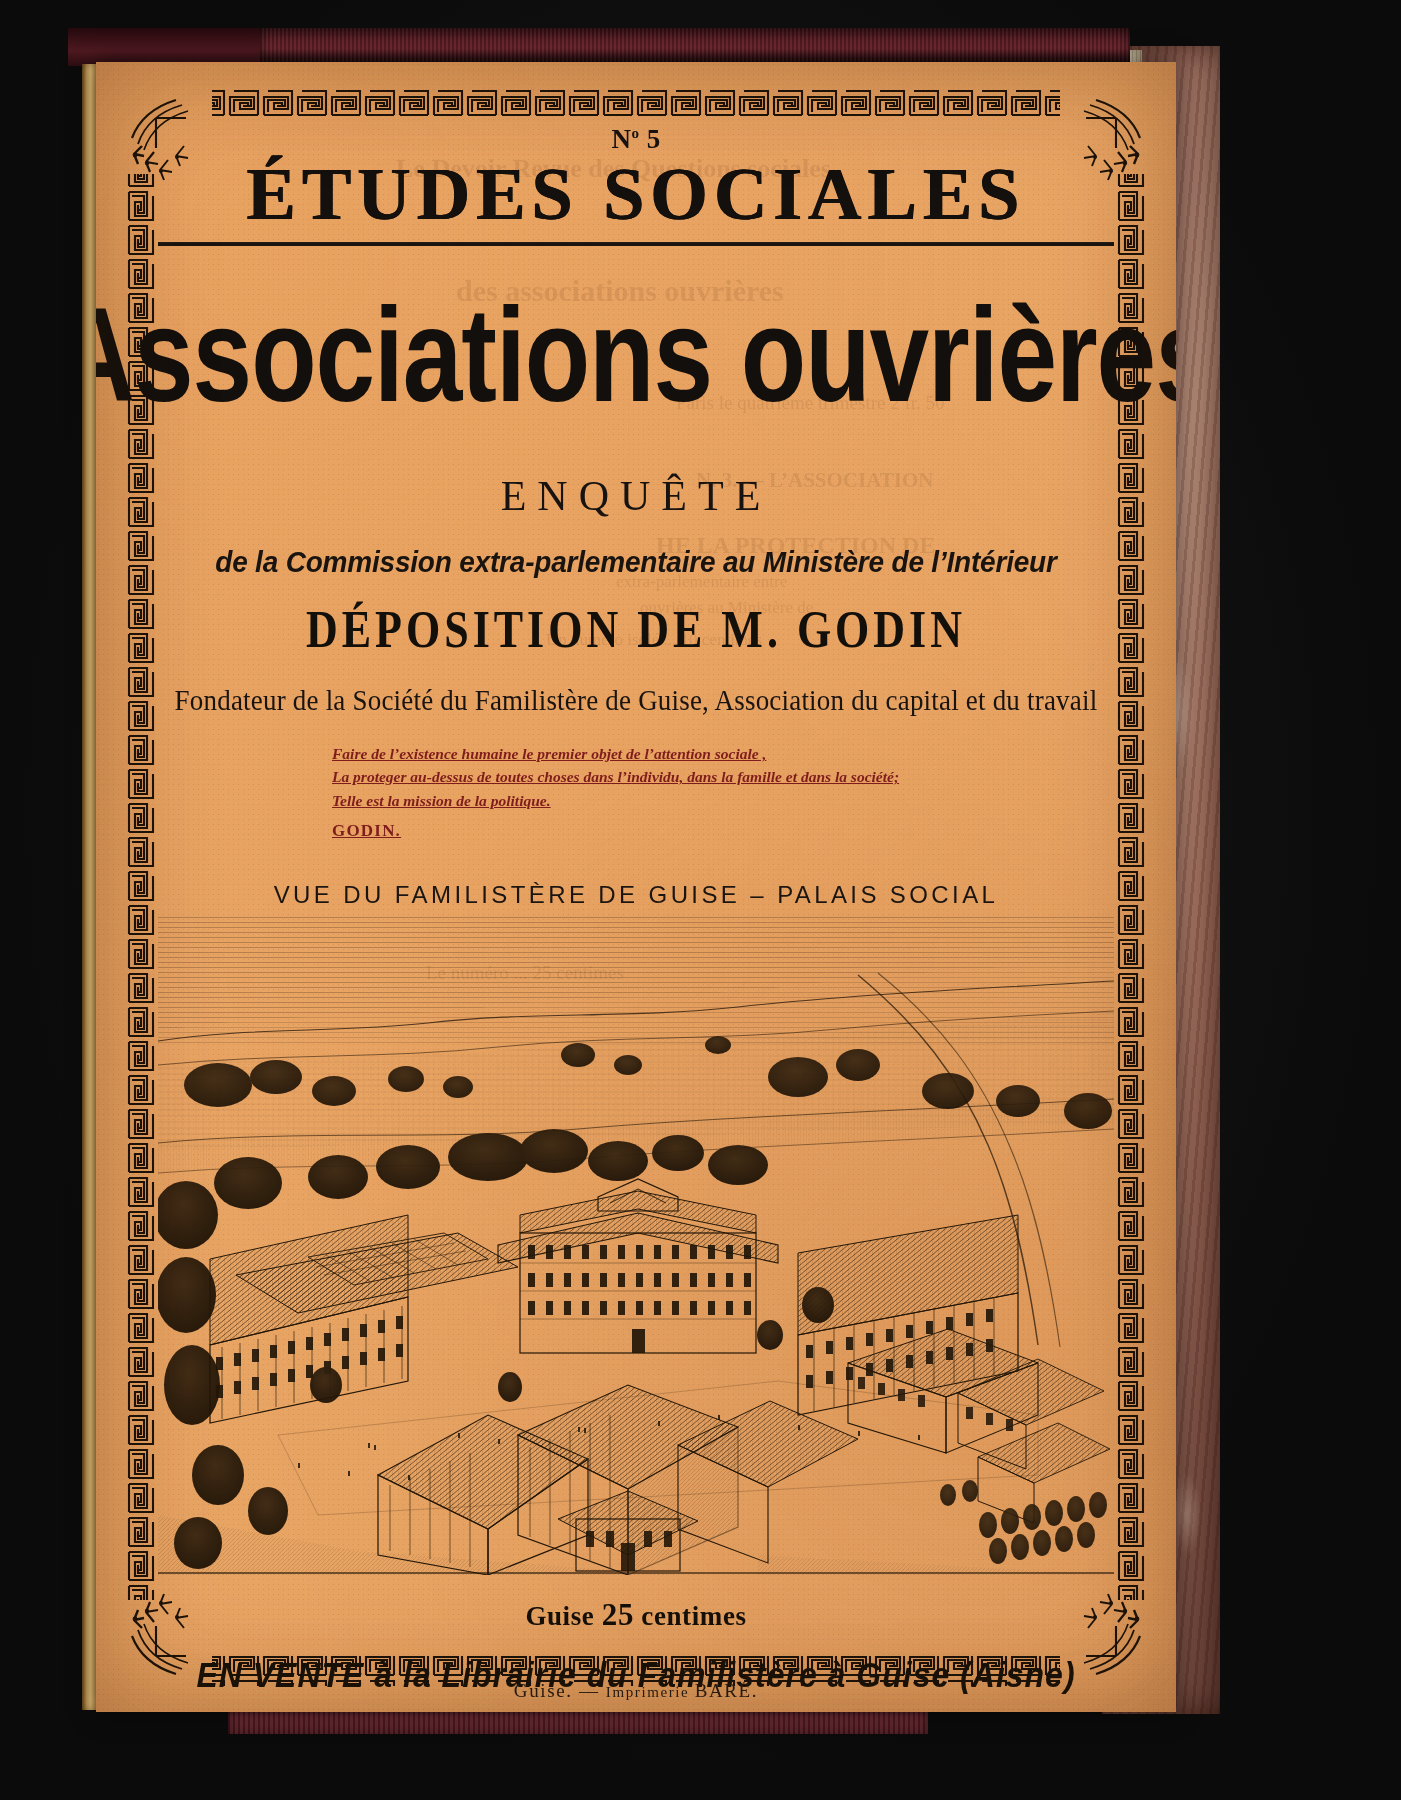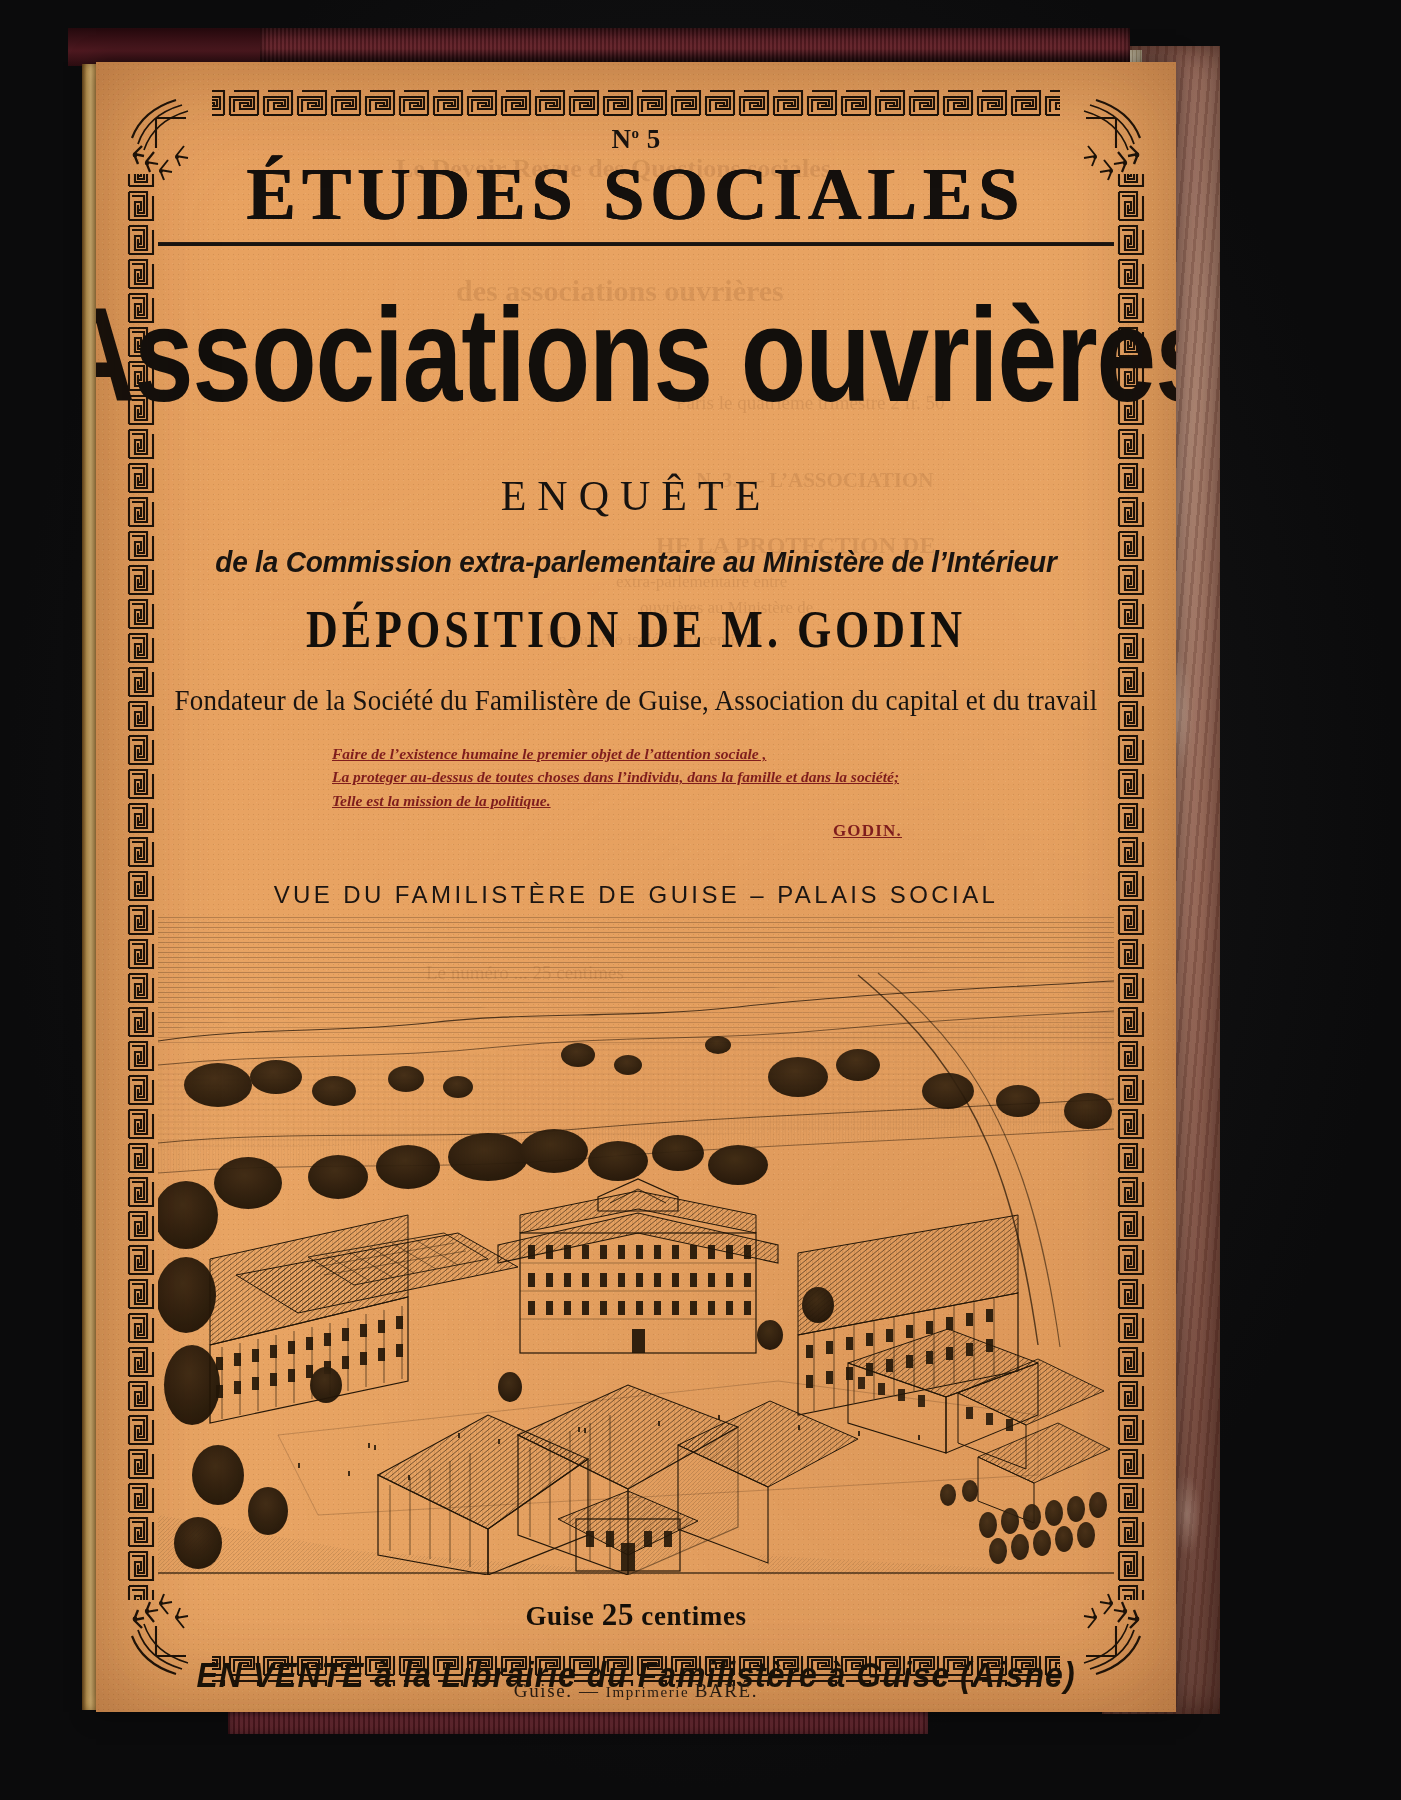--- a/index.html
+++ b/index.html
@@ -107,21 +107,21 @@
 
   .deposition{font-family:"Liberation Serif",serif;font-weight:bold;font-size:44px;
       letter-spacing:4px;color:#130f0b;margin-top:26px;transform:scaleY(1.18);}
 
   .fondateur{font-family:"Liberation Serif",serif;font-size:27px;letter-spacing:.2px;
       color:#191411;margin-top:30px;transform:scaleY(1.06);white-space:nowrap;}
 
   .epigraph{margin-top:26px;align-self:center;width:608px;
       font-family:"Liberation Serif",serif;font-style:italic;font-weight:bold;
       font-size:15.5px;line-height:1.50;color:#7f1d1d;text-align:left;text-decoration:underline;}
-  .epigraph .sig{display:block;text-align:right;font-style:normal;font-weight:bold;
+  .epigraph .sig{display:block;text-align:left;font-style:normal;font-weight:bold;
       font-size:17px;letter-spacing:1.2px;margin-top:6px;padding-right:38px;}
 
   .plate-caption{font-family:Liberation Sans, sans-serif;font-size:24px;letter-spacing:3.4px;
       color:#1b1512;margin-top:38px;}
 
   
   .plate{width:100%;height:660px;margin-top:6px;position:relative;}
   .plate svg{display:block;width:100%;height:100%;}
 
   .price{font-family:"Liberation Serif",serif;font-weight:bold;font-size:27px;

